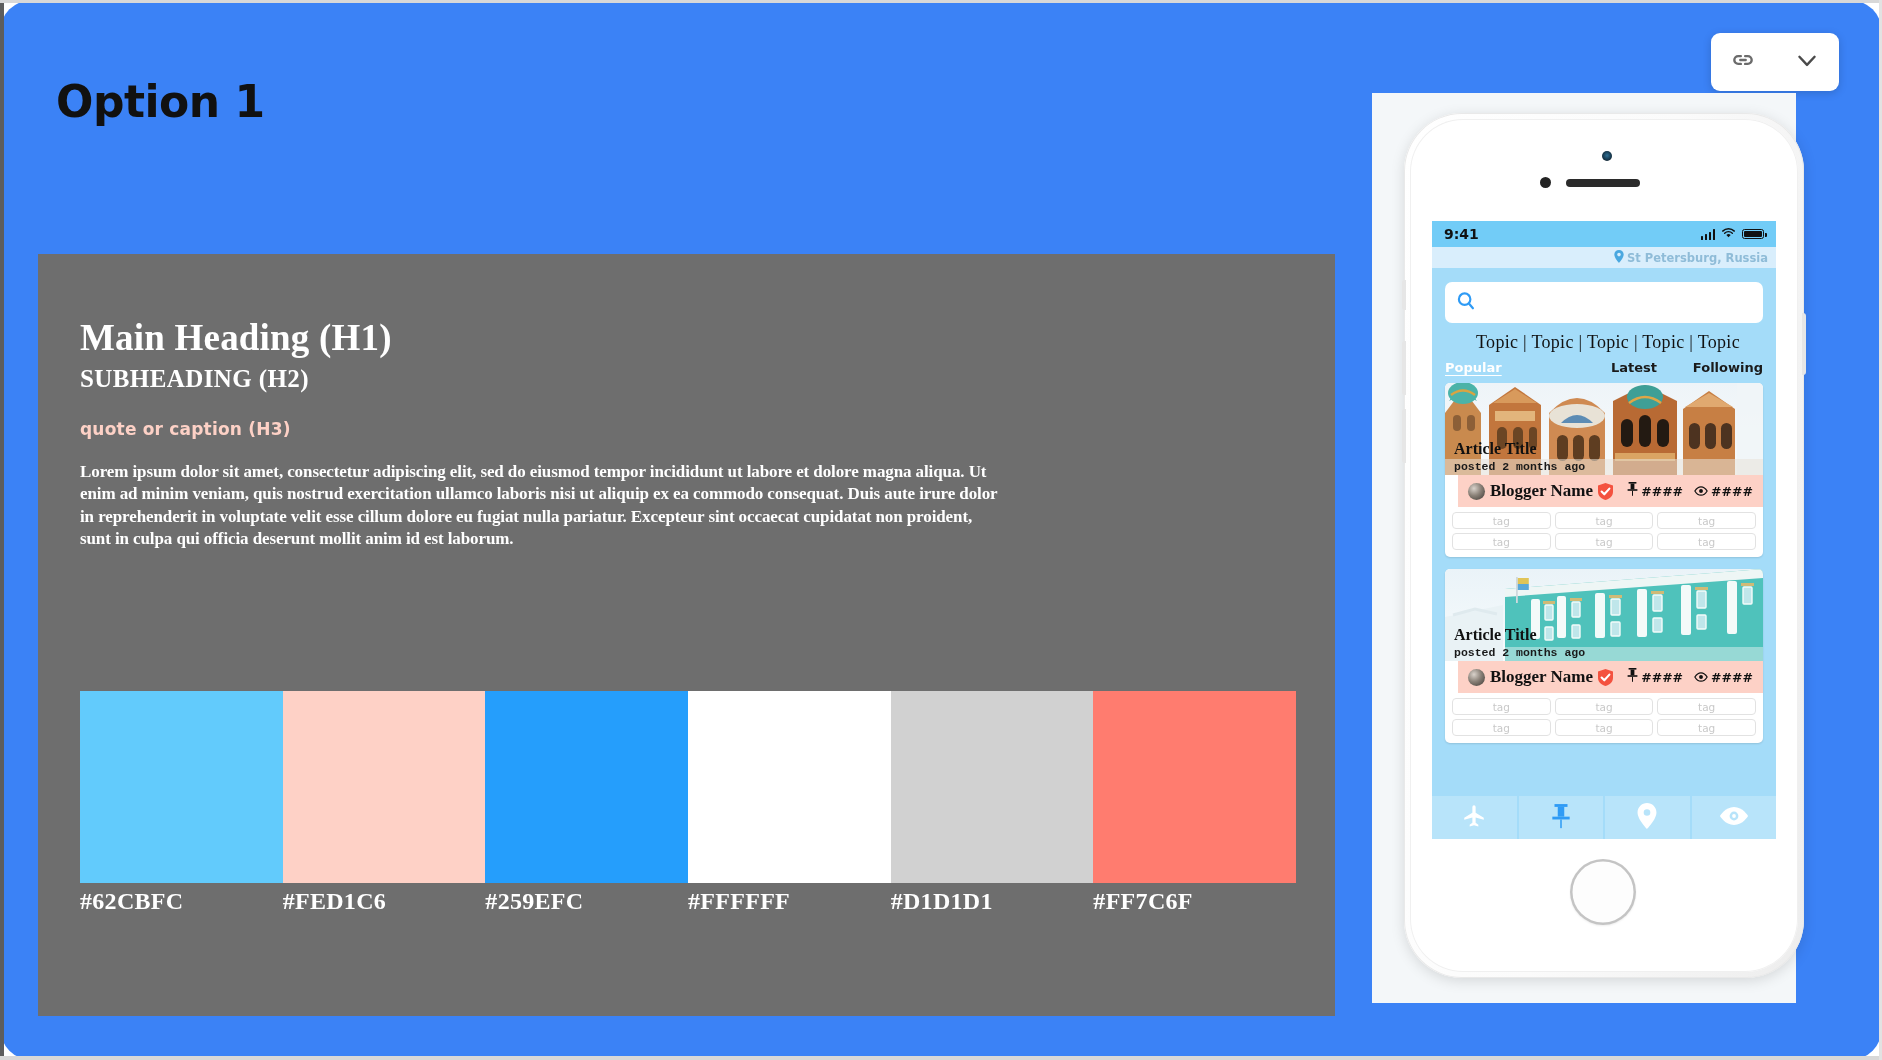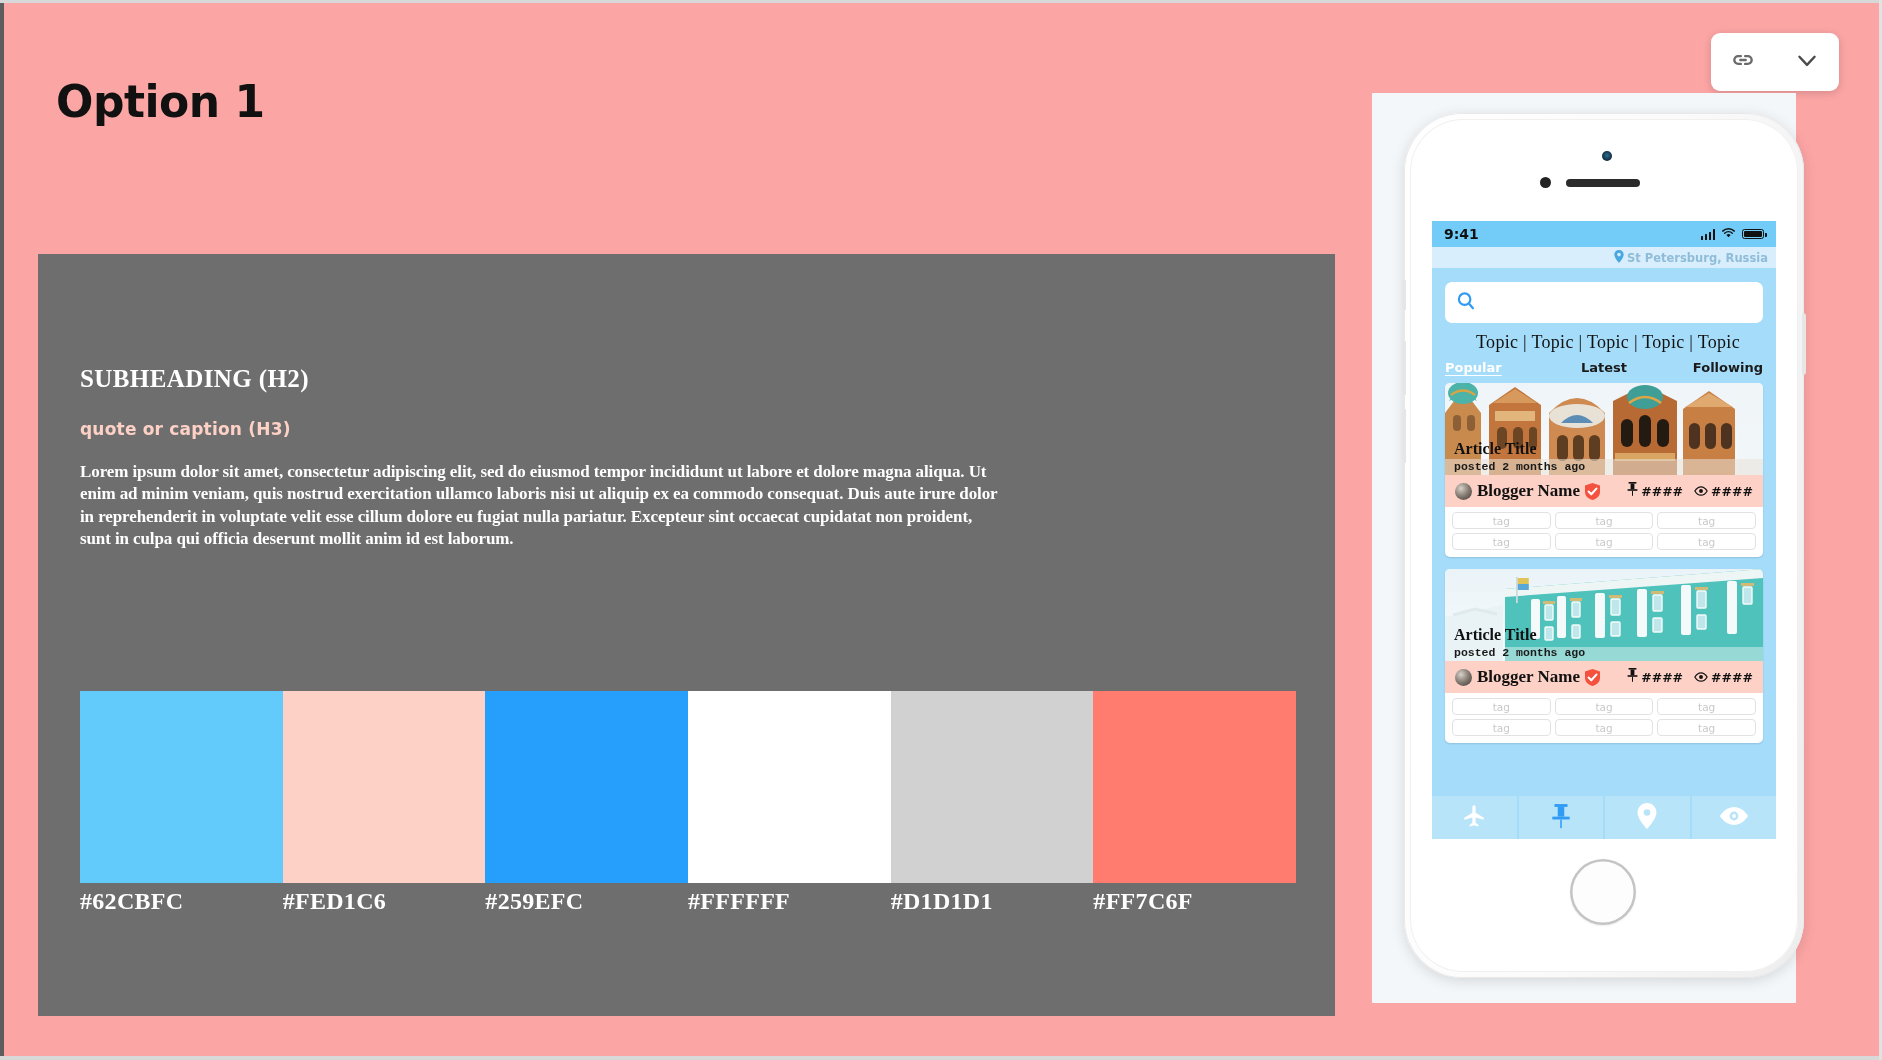--- a/index.html
+++ b/index.html
@@ -4,21 +4,21 @@
 <style>
   * { box-sizing: border-box; margin: 0; padding: 0; }
 
   html, body {
     width: 1882px; height: 1060px;
     background: #ffffff;
     font-family: "Liberation Sans", sans-serif;
     overflow: hidden;
   }
 
-  #stage { position: relative; width: 1882px; height: 1060px; background: #fca5a5; }
+  #stage { position: relative; width: 1882px; height: 1060px; background: #3b82f6; border-radius: 32px; }
 
   
   .edge-left  { position: absolute; left: 0; top: 0; width: 4px; height: 1060px; background: #5d5d5d; }
   .edge-top   { position: absolute; left: 0; top: 0; width: 1882px; height: 3px; background: #d8d8d8; }
   .edge-bottom{ position: absolute; left: 0; bottom: 0; width: 1882px; height: 4px; background: #d8d8d8; }
   .edge-right { position: absolute; right: 0; top: 0; width: 3px; height: 1060px; background: #e2e2e2; }
 
   
   .toolbar {
     position: absolute; left: 1711px; top: 33px;
@@ -181,21 +181,21 @@
   .topics {
     text-align: center; padding: 9px 0 4px 8px;
     font-family: "Liberation Serif", serif;
     font-size: 18px; font-weight: 400; color: #111;
     letter-spacing: .3px;
   }
 
   
   .tabs { display: flex; padding: 3px 13px 8px 13px; }
   .tab {
-    flex: 1; text-align: center;
+    flex: 1; text-align: right;
     font-size: 13px; font-weight: 700; color: #1a1a1a;
     font-family: "DejaVu Sans", sans-serif;
     cursor: pointer;
   }
   .tab:first-child { text-align: left; }
   .tab:last-child  { text-align: right; }
   .tab.active { color: #ffffff; text-decoration: underline; text-underline-offset: 3px; }
 
   
   .card {
@@ -210,21 +210,21 @@
   .card-title {
     font-family: "Liberation Serif", serif;
     font-weight: 700; font-size: 16px; color: #111; line-height: 1.05;
   }
   .card-sub {
     font-family: Liberation Mono, monospace;
     font-weight: 700; font-size: 11.5px; color: #1a1a1a; margin-top: 2px;
   }
   .card-meta {
     height: 27px; background: #fdd1c6;
-    display: flex; align-items: center; padding: 16px 10px; gap: 5px;
+    display: flex; align-items: center; padding: 16px 10px; gap: 5px; margin-left: 13px;
   }
   .avatar {
     width: 17px; height: 17px; border-radius: 50%;
     background: radial-gradient(circle at 35% 32%, #d9d2cb 0%, #8a8178 45%, #3a3530 100%);
     flex: none;
   }
   .blogger {
     font-family: "Liberation Serif", serif;
     font-weight: 700; font-size: 17px; color: #111;
   }
@@ -279,20 +279,21 @@
         <svg width="26" height="26" viewBox="0 0 24 24" fill="none" stroke="#4a4a4a" stroke-width="2.2" stroke-linecap="round" stroke-linejoin="round">
           <polyline points="5,9 12,16.5 19,9"></polyline>
         </svg>
       </span>
     </div>
   </div>
 
   <div class="slide-title">Option 1</div>
 
   <div class="panel" style="background: rgb(110, 110, 110);">
+    <div class="h1">Main Heading (H1)</div>
     <div class="h2">SUBHEADING (H2)</div>
     <div class="h3">quote or caption (H3)</div>
     <div class="body-copy">Lorem ipsum dolor sit amet, consectetur adipiscing elit, sed do eiusmod tempor incididunt ut labore et dolore magna aliqua. Ut enim ad minim veniam, quis nostrud exercitation ullamco laboris nisi ut aliquip ex ea commodo consequat. Duis aute irure dolor in reprehenderit in voluptate velit esse cillum dolore eu fugiat nulla pariatur. Excepteur sint occaecat cupidatat non proident, sunt in culpa qui officia deserunt mollit anim id est laborum.</div>
 
     <div class="swatches">
       <div class="swatch" style="background: rgb(98, 203, 252);"></div>
       <div class="swatch" style="background: rgb(254, 209, 198);"></div>
       <div class="swatch" style="background: rgb(37, 158, 252);"></div>
       <div class="swatch" style="background: rgb(255, 255, 255);"></div>
       <div class="swatch" style="background: rgb(209, 209, 209);"></div>

